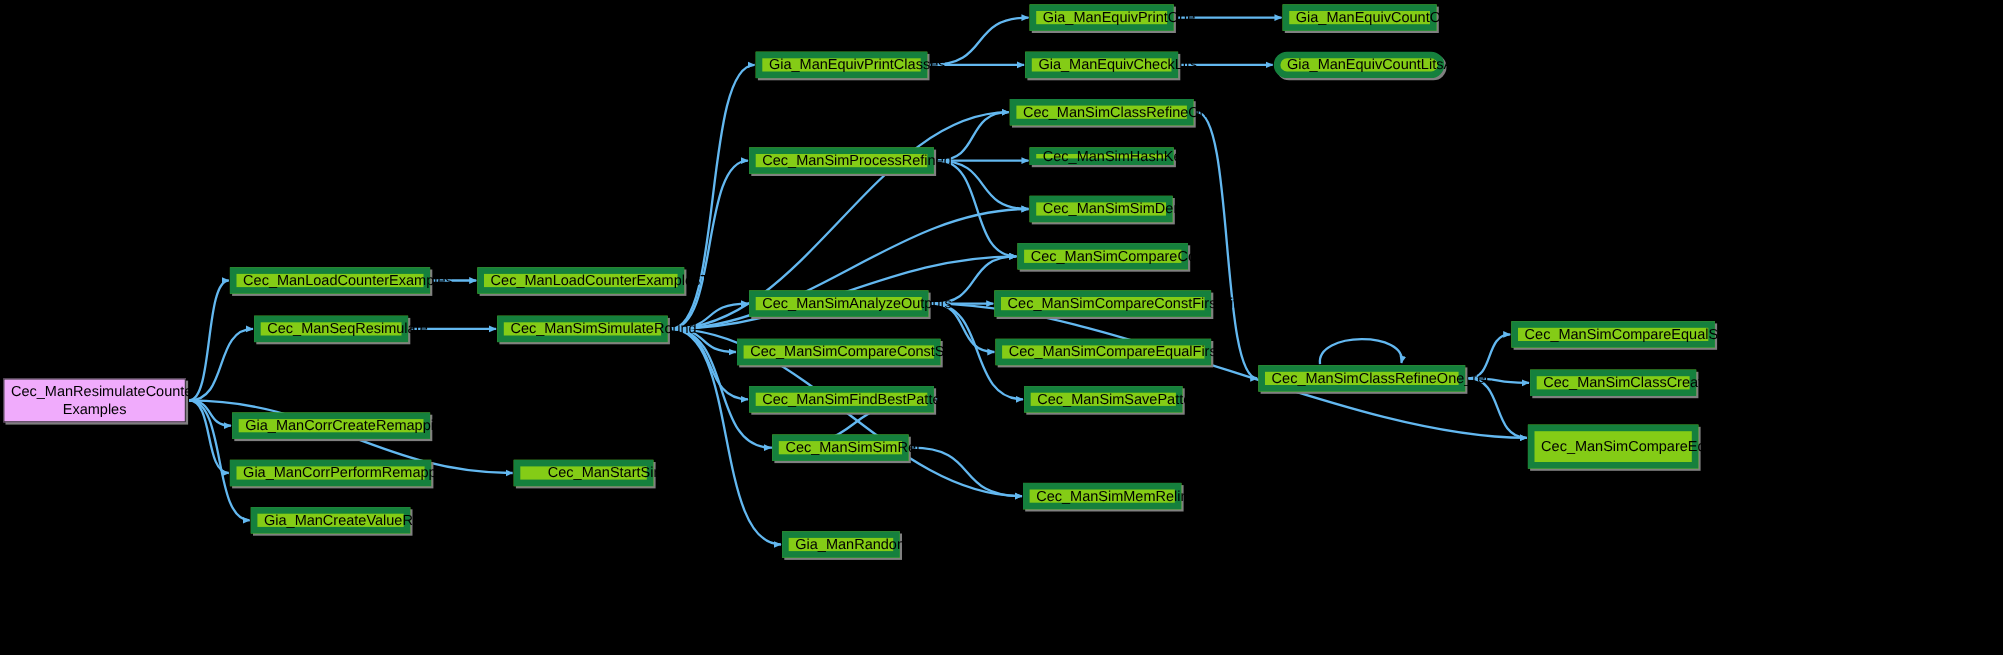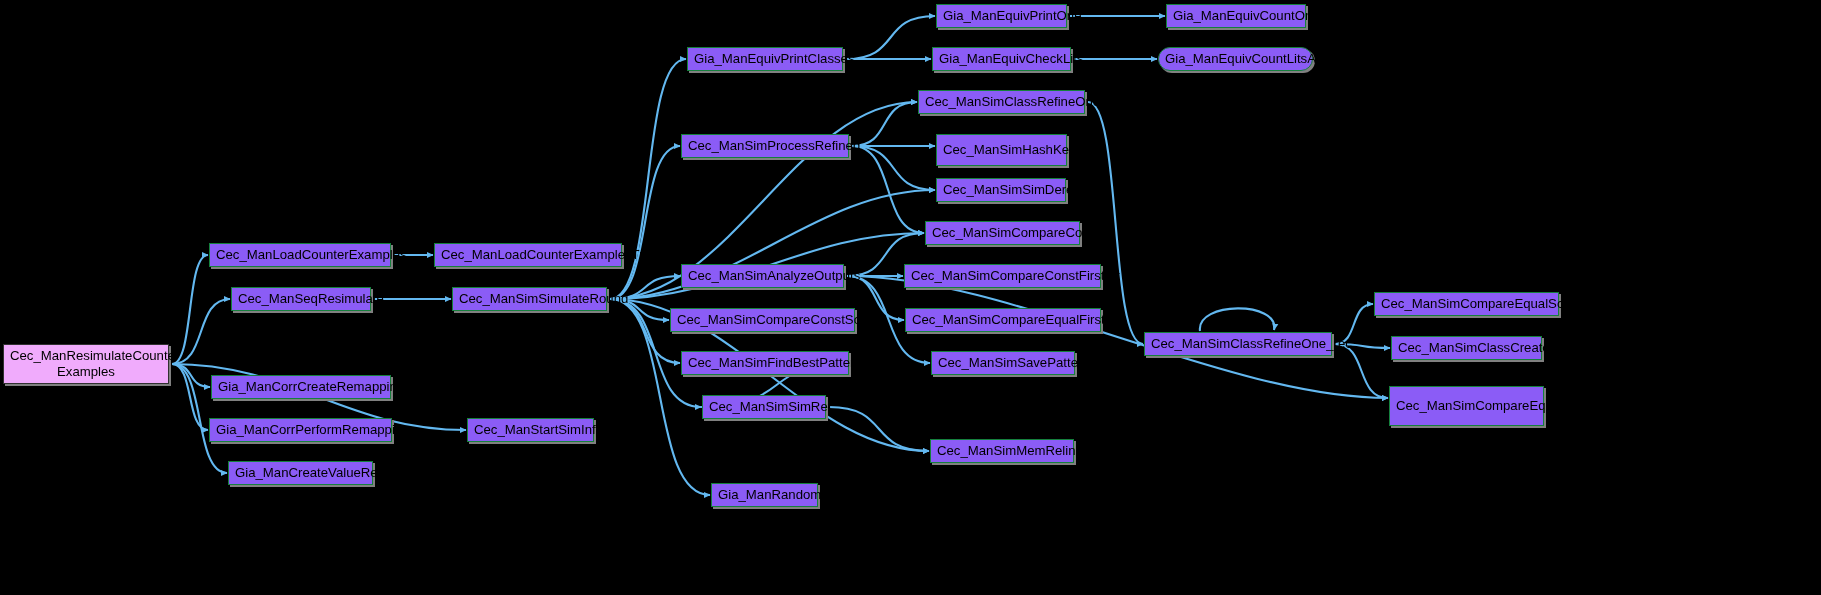--- a/index.html
+++ b/index.html
@@ -19,22 +19,22 @@
     position: absolute;
     left: 0;
     top: 0;
     width: 1821px;
     height: 595px;
     pointer-events: none;
   }
   .node {
     position: absolute;
     box-sizing: border-box;
-    background: #8b5cf6;
-    border: 1px solid #15803d;
+    background: #84cc16;
+    border: 6px solid #15803d;
     box-shadow: 2px 2px 0 0 #808080;
     color: #000000;
     font-size: 13.2px;
     line-height: 1.18;
     text-align: center;
     display: flex;
     align-items: center;
     justify-content: center;
     white-space: pre;
     z-index: 5;
@@ -103,32 +103,32 @@
   <div id="node-layer">
       <div class="node root" style="left: 3px; top: 344px; width: 166px; height: 40px;"><span class="node-label">Cec_ManResimulateCounter
 Examples</span></div>
       <div class="node" style="left: 209px; top: 243px; width: 182px; height: 24px;"><span class="node-label">Cec_ManLoadCounterExamples</span></div>
       <div class="node" style="left: 231px; top: 287px; width: 140px; height: 24px;"><span class="node-label">Cec_ManSeqResimulate</span></div>
       <div class="node" style="left: 211px; top: 375px; width: 180px; height: 24px;"><span class="node-label">Gia_ManCorrCreateRemapping</span></div>
       <div class="node" style="left: 209px; top: 418px; width: 183px; height: 24px;"><span class="node-label">Gia_ManCorrPerformRemapping</span></div>
       <div class="node" style="left: 228px; top: 461px; width: 145px; height: 24px;"><span class="node-label">Gia_ManCreateValueRefs</span></div>
       <div class="node" style="left: 434px; top: 243px; width: 188px; height: 24px;"><span class="node-label">Cec_ManLoadCounterExamplesTry</span></div>
       <div class="node" style="left: 452px; top: 287px; width: 155px; height: 24px;"><span class="node-label">Cec_ManSimSimulateRound</span></div>
-      <div class="node" style="left: 467px; top: 418px; width: 127px; height: 24px;"><span class="node-label">Cec_ManStartSimInfo</span></div>
+      <div class="node" style="left: 467px; top: 418px; width: 127px; height: 24px; padding-left: 19px;"><span class="node-label">Cec_ManStartSimInfo</span></div>
       <div class="node" style="left: 687px; top: 47px; width: 156px; height: 24px;"><span class="node-label">Gia_ManEquivPrintClasses</span></div>
       <div class="node" style="left: 681px; top: 134px; width: 168px; height: 24px;"><span class="node-label">Cec_ManSimProcessRefined</span></div>
       <div class="node" style="left: 681px; top: 264px; width: 163px; height: 24px;"><span class="node-label">Cec_ManSimAnalyzeOutputs</span></div>
       <div class="node" style="left: 670px; top: 308px; width: 185px; height: 24px;"><span class="node-label">Cec_ManSimCompareConstScore</span></div>
       <div class="node" style="left: 681px; top: 351px; width: 168px; height: 24px;"><span class="node-label">Cec_ManSimFindBestPattern</span></div>
       <div class="node" style="left: 702px; top: 395px; width: 124px; height: 24px;"><span class="node-label">Cec_ManSimSimRef</span></div>
       <div class="node" style="left: 711px; top: 483px; width: 107px; height: 24px;"><span class="node-label">Gia_ManRandom</span></div>
       <div class="node" style="left: 936px; top: 4px; width: 131px; height: 24px;"><span class="node-label">Gia_ManEquivPrintOne</span></div>
       <div class="node" style="left: 932px; top: 47px; width: 139px; height: 24px;"><span class="node-label">Gia_ManEquivCheckLits</span></div>
       <div class="node" style="left: 918px; top: 90px; width: 167px; height: 24px;"><span class="node-label">Cec_ManSimClassRefineOne</span></div>
-      <div class="node" style="left: 936px; top: 134px; width: 131px; height: 32px;"><span class="node-label">Cec_ManSimHashKey</span></div>
+      <div class="node" style="left: 936px; top: 134px; width: 131px; height: 16px;"><span class="node-label">Cec_ManSimHashKey</span></div>
       <div class="node" style="left: 936px; top: 178px; width: 130px; height: 24px;"><span class="node-label">Cec_ManSimSimDeref</span></div>
       <div class="node" style="left: 925px; top: 221px; width: 155px; height: 24px;"><span class="node-label">Cec_ManSimCompareConst</span></div>
       <div class="node" style="left: 904px; top: 264px; width: 197px; height: 24px;"><span class="node-label">Cec_ManSimCompareConstFirstBit</span></div>
       <div class="node" style="left: 905px; top: 308px; width: 196px; height: 24px;"><span class="node-label">Cec_ManSimCompareEqualFirstBit</span></div>
       <div class="node" style="left: 931px; top: 351px; width: 144px; height: 24px;"><span class="node-label">Cec_ManSimSavePattern</span></div>
       <div class="node" style="left: 930px; top: 439px; width: 144px; height: 24px;"><span class="node-label">Cec_ManSimMemRelink</span></div>
       <div class="node" style="left: 1166px; top: 4px; width: 140px; height: 24px;"><span class="node-label">Gia_ManEquivCountOne</span></div>
       <div class="node" style="left: 1158px; top: 47px; width: 155px; height: 24px; border-radius: 12px;"><span class="node-label">Gia_ManEquivCountLitsAll</span></div>
       <div class="node" style="left: 1144px; top: 332px; width: 188px; height: 24px;"><span class="node-label">Cec_ManSimClassRefineOne_rec</span></div>
       <div class="node" style="left: 1374px; top: 292px; width: 185px; height: 24px;"><span class="node-label">Cec_ManSimCompareEqualScore</span></div>

